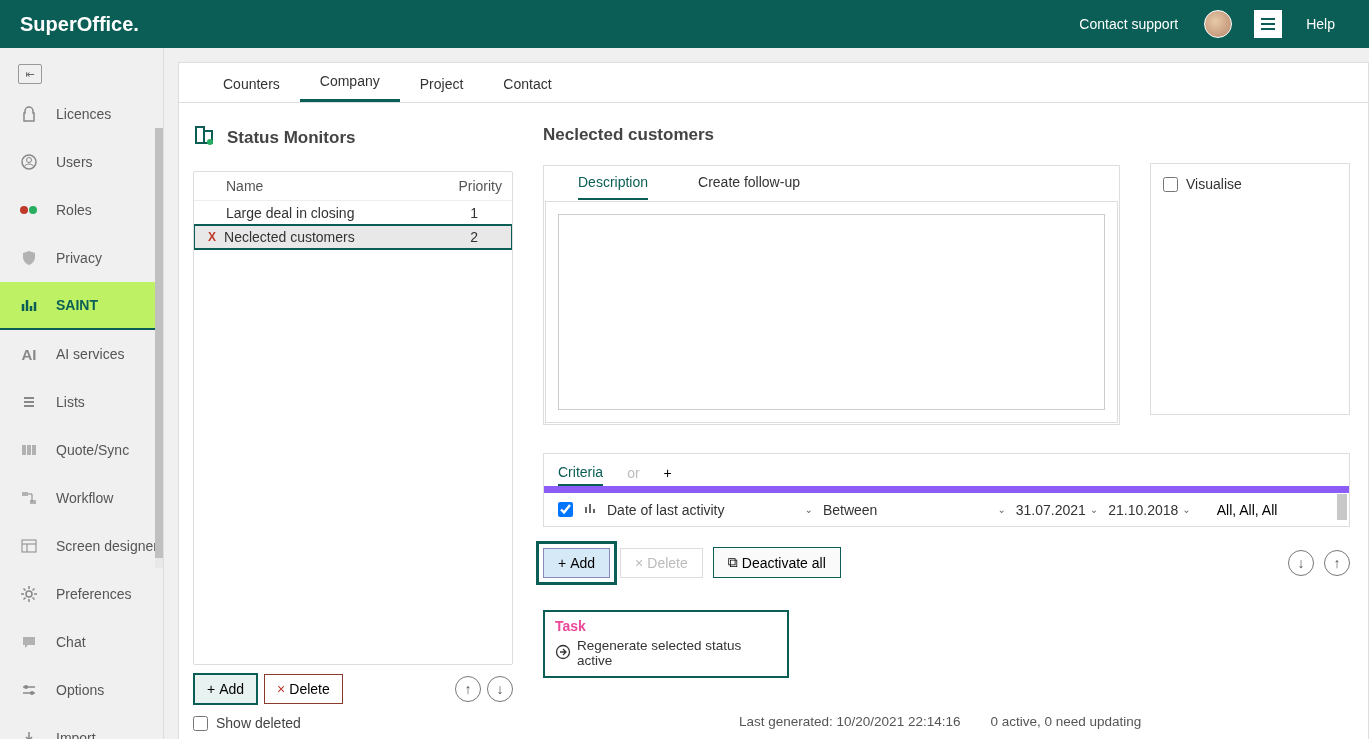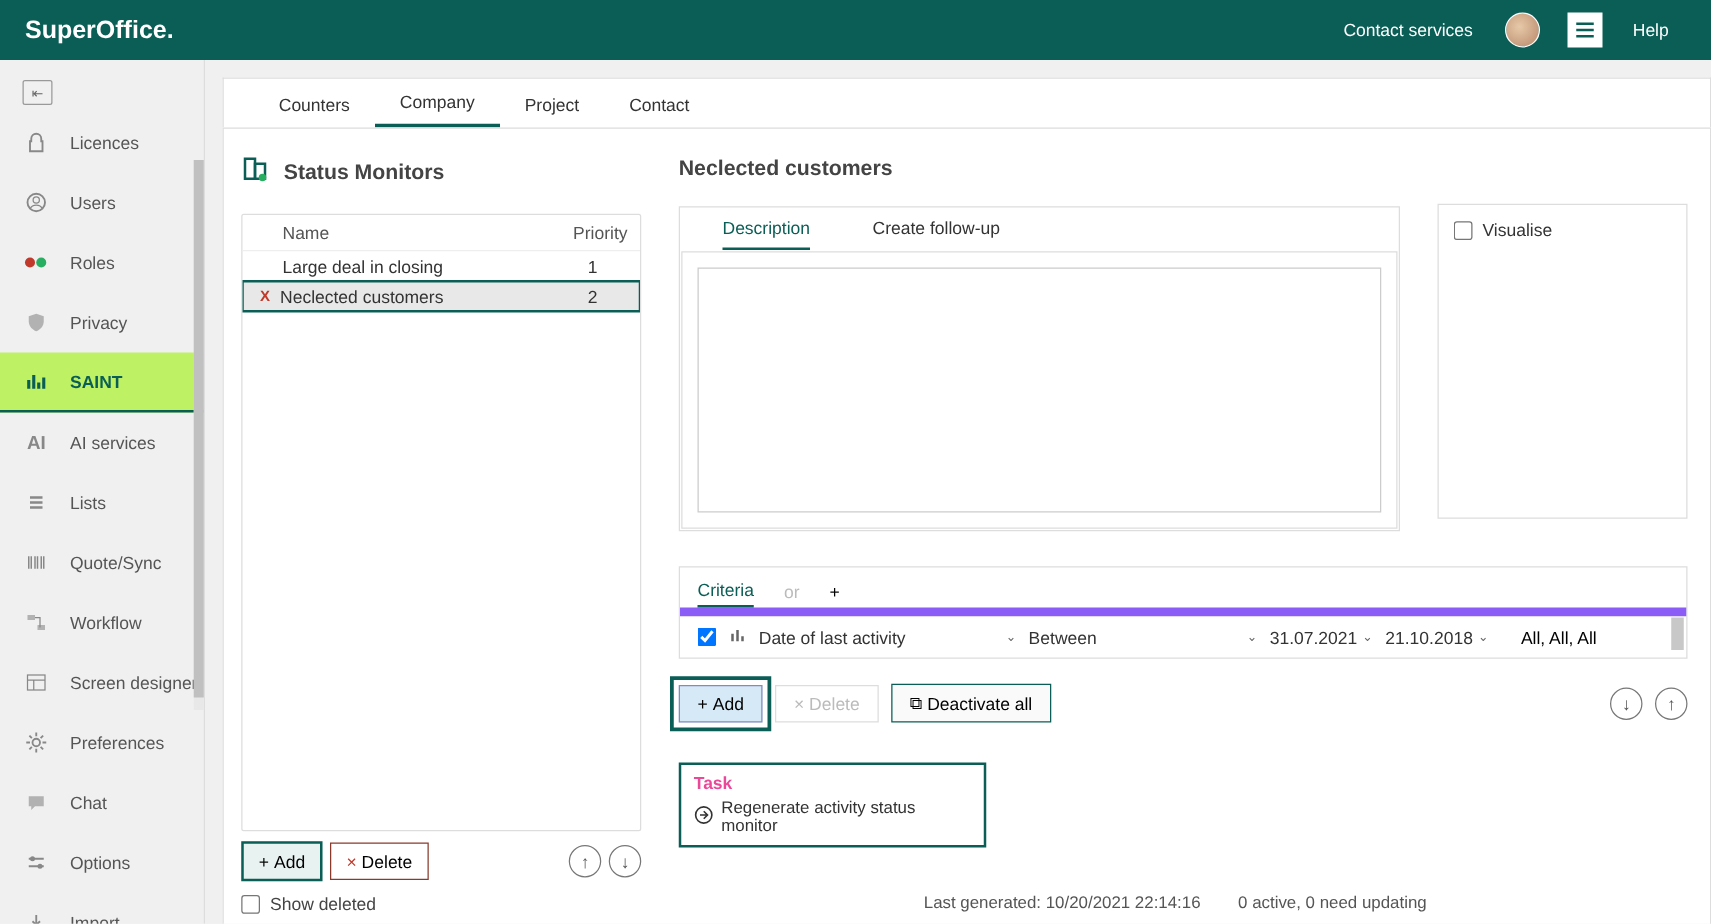--- a/index.html
+++ b/index.html
@@ -82,21 +82,21 @@
   .task-link { display:flex; align-items:center; gap:6px; font-size:13.5px; color:#333; cursor:pointer;}
   .footer-info { position:absolute; bottom:12px; left: 560px; font-size:13.5px; color:#555; display:flex; gap:30px;}
   input[type=checkbox]{ width:15px; height:15px;}
 </style>
 </head>
 <body>
 
 <div class="topbar">
   <div class="logo">SuperOffice.</div>
   <div class="topbar-spacer"></div>
-  <div class="topbar-link">Contact services</div>
+  <div class="topbar-link">Contact support</div>
   <div class="avatar"></div>
   <div class="menu-btn">
     <svg viewBox="0 0 18 18">
         <path d="M2 4h14M2 9h14M2 14h14" stroke="#0a5e55" stroke-width="2"></path>
       </svg>
   </div>
   <div class="topbar-link">Help</div>
 </div>
 
 <div class="main">
@@ -364,21 +364,21 @@
 
           <div class="task-box">
             <h4>Task</h4>
             <div class="task-link">
               <span>
                 <svg width="16" height="16" viewBox="0 0 16 16">
                     <circle cx="8" cy="8" r="6.5" fill="none" stroke="#333" stroke-width="1.3"></circle>
                     <path d="M5 8h5M8 5l3 3-3 3" fill="none" stroke="#333" stroke-width="1.3"></path>
                   </svg>
               </span>
-              <span>Regenerate activity status monitor</span>
+              <span>Regenerate selected status active</span>
             </div>
           </div>
         </div>
       </div>
 
       <div class="footer-info">
         <span>Last generated: 10/20/2021 22:14:16</span>
         <span>0 active, 0 need updating</span>
       </div>
     </div>

